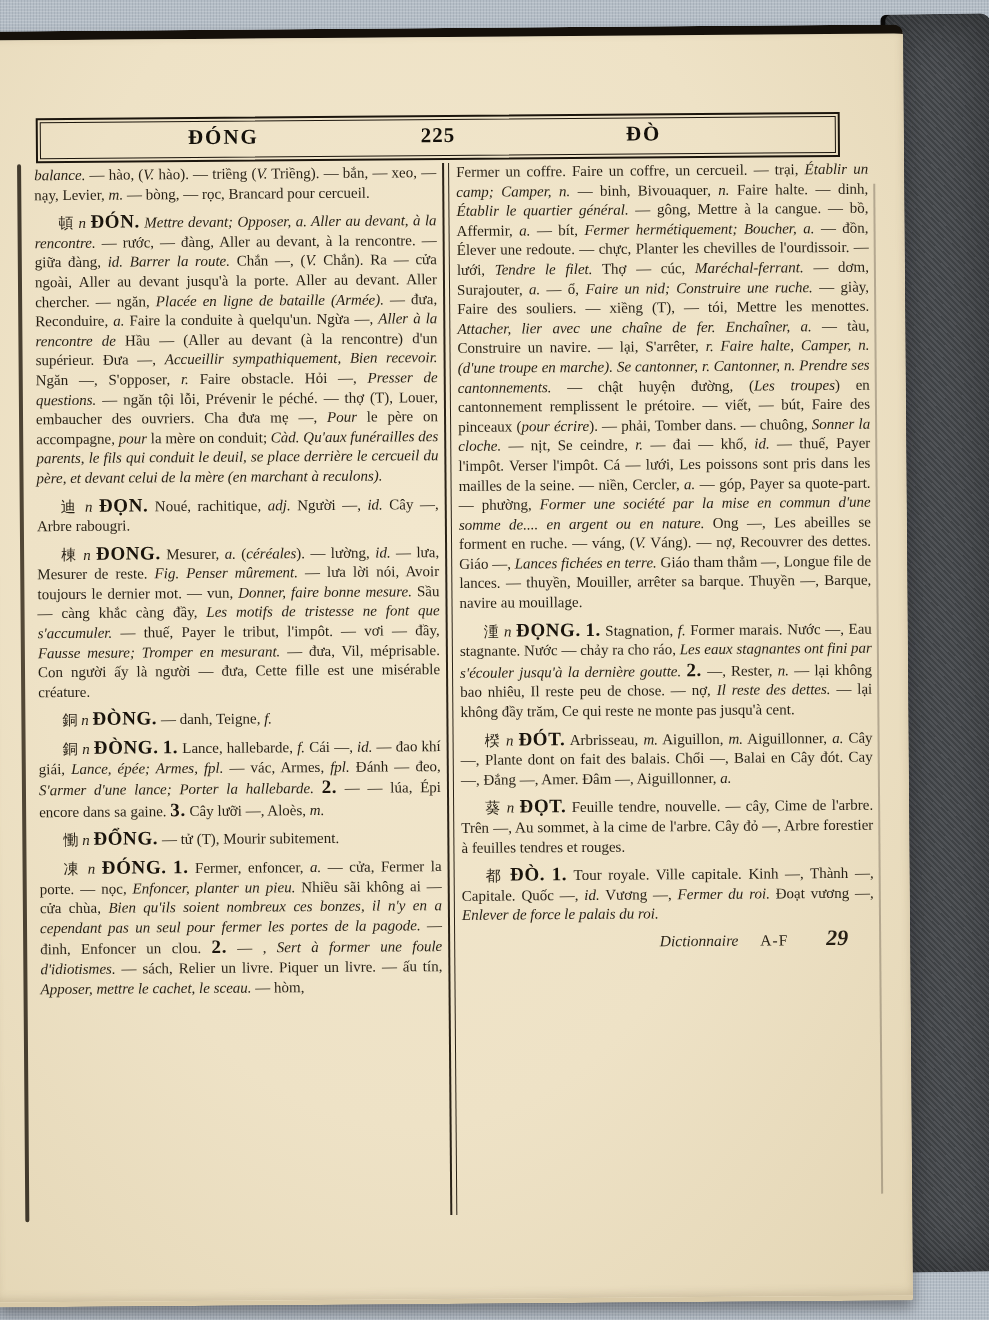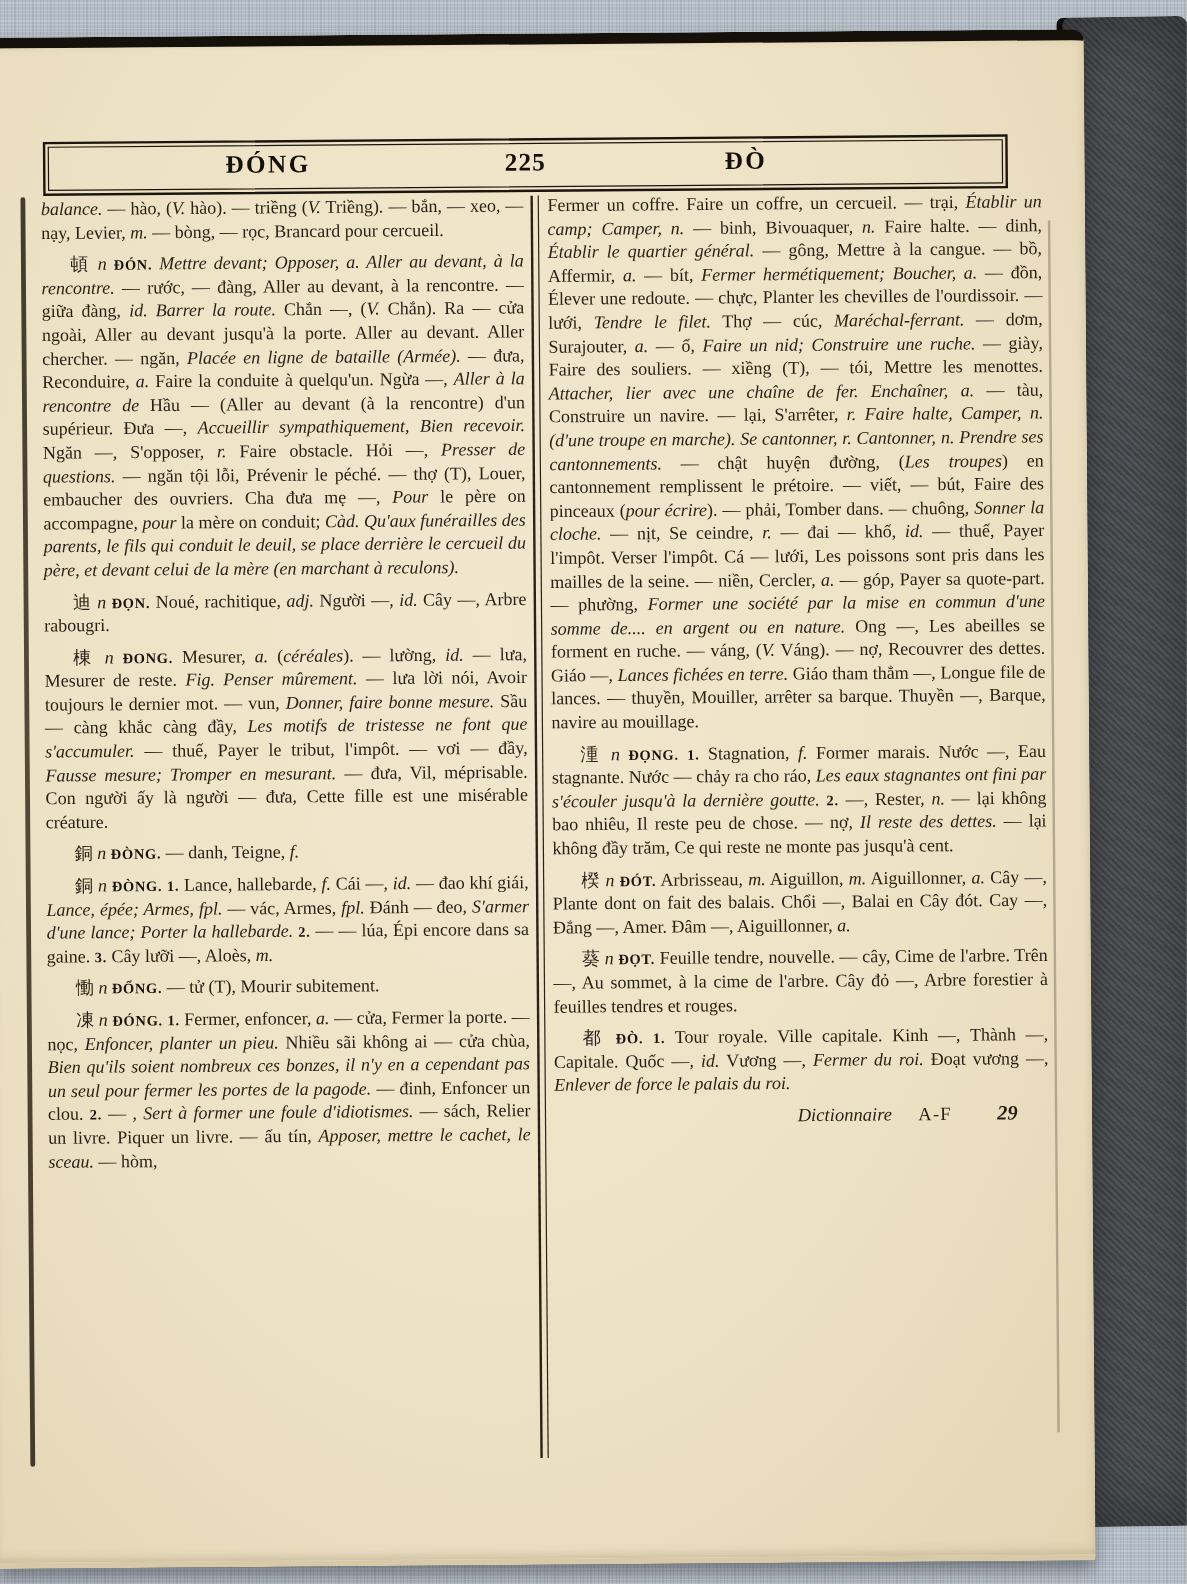--- a/index.html
+++ b/index.html
@@ -37,48 +37,48 @@
     border:2px solid #1b150d;
   }
   .header-box::after{
     content:"";position:absolute;inset:2px;border:1px solid #1b150d;
   }
   .gw{
     position:absolute;top:6px;font-weight:bold;font-size:21px;letter-spacing:2px;color:#14100a;
   }
   .gw.left{left:150px;}
   .gw.num{left:0;right:0;text-align:center;letter-spacing:1px;}
-  .gw.right{left:566px;}
+  .gw.right{left:588px;}
   .gutter{
     position:absolute;left:29px;top:124px;width:4px;height:1058px;
     background:linear-gradient(180deg,#241d13 0%,#3a2f1f 45%,#241d13 100%);
     opacity:.85;border-radius:2px;
   }
   .divider{
     position:absolute;left:454px;top:126px;width:4px;height:1052px;
     border-left:2px solid #2a2217;border-right:1px solid #2a2217;
   }
   .edge-line{
     position:absolute;left:885px;top:150px;width:2px;height:1010px;
     background:rgba(40,30,20,.28);
   }
   .col{position:absolute;top:126px;font-size:15px;line-height:19.6px;}
   .col-left{left:46px;width:402px;}
   .col-right{left:468px;width:412px;}
   .col p{margin:0;text-align:justify;}
   .col p.entry{margin-top:7px;text-indent:24px;}
   .col p.cont{margin-top:0;text-indent:0;}
-  .col b{font-size:12px;letter-spacing:.6px;color:#1a140c;}
+  .col b{font-size:19px;letter-spacing:.6px;color:#1a140c;}
   .col i{font-style:italic;}
   .footer{
     margin-top:5px;text-align:right;padding-right:26px;font-size:15.5px;
   }
   .footer .sig-label{font-style:italic;margin-right:18px;}
   .footer .sig-volume{margin-right:34px;letter-spacing:1px;margin-top:16px;}
-  .footer .sig-page{font-style:italic;font-weight:bold;font-size:17px;}
+  .footer .sig-page{font-style:italic;font-weight:bold;font-size:22px;}
 </style>
 </head>
 <body>
 
 <div class="scene">
 
   <div class="cover"></div>
 
   <div class="page">
 

